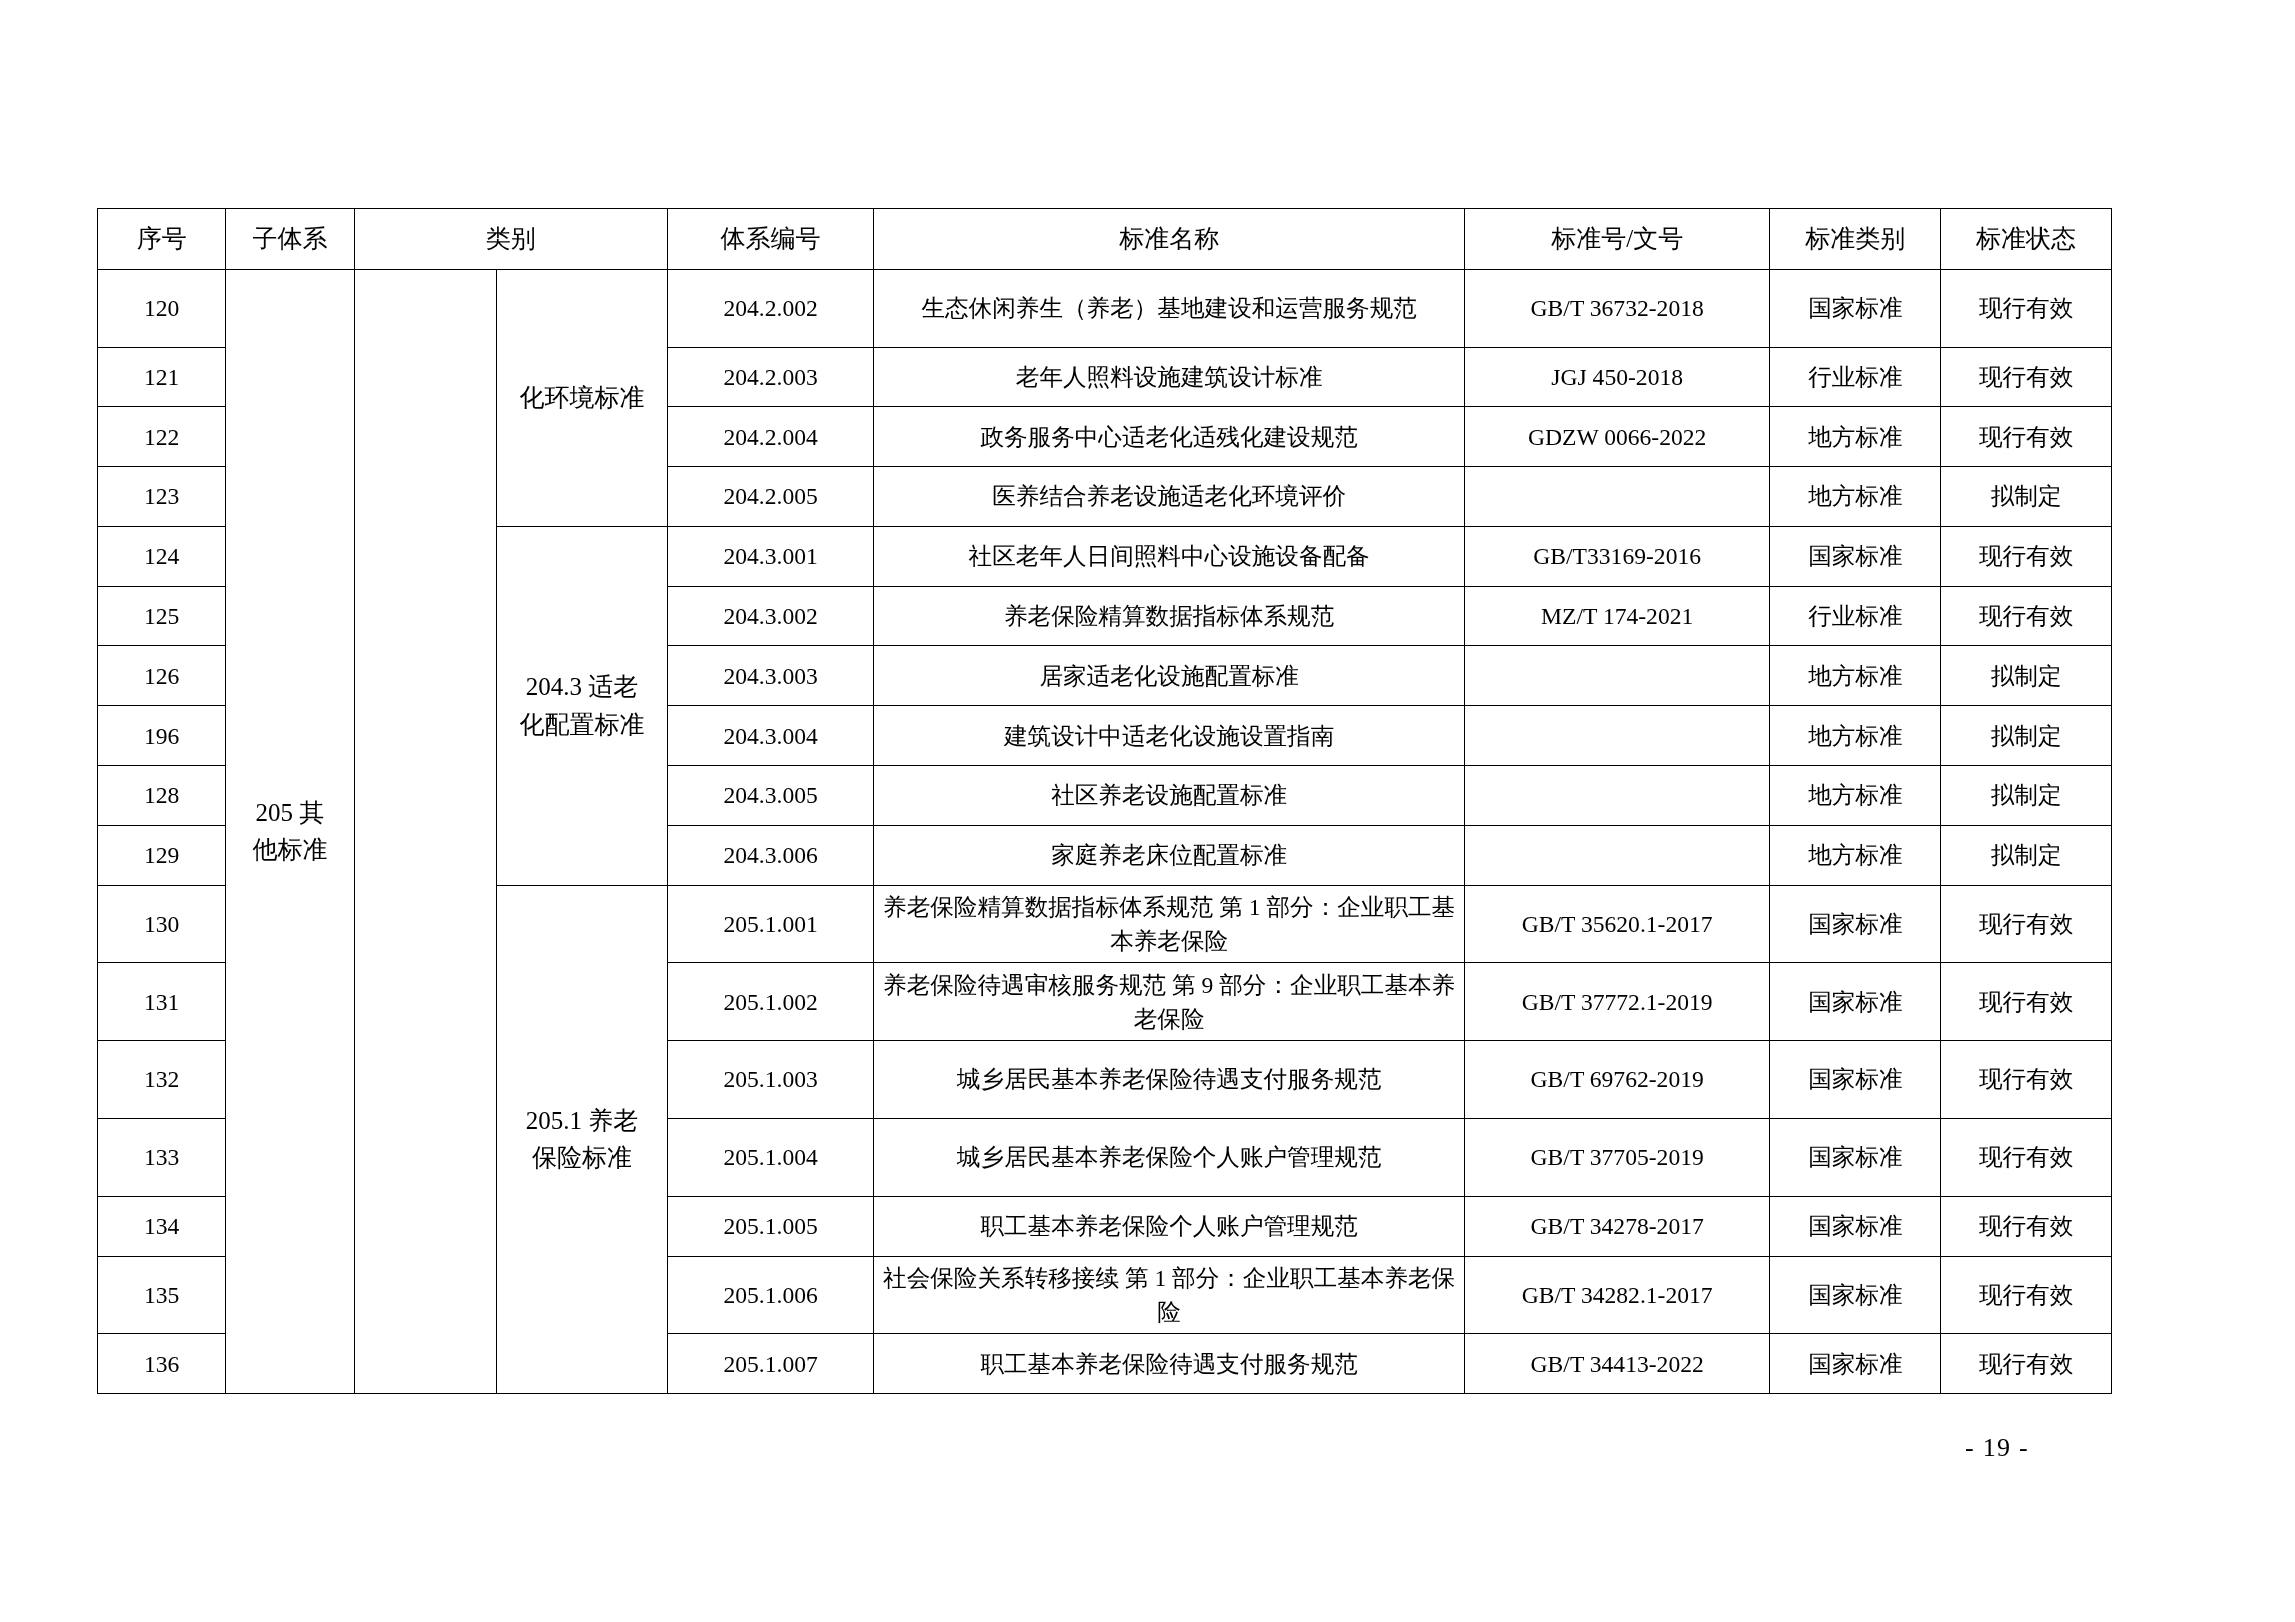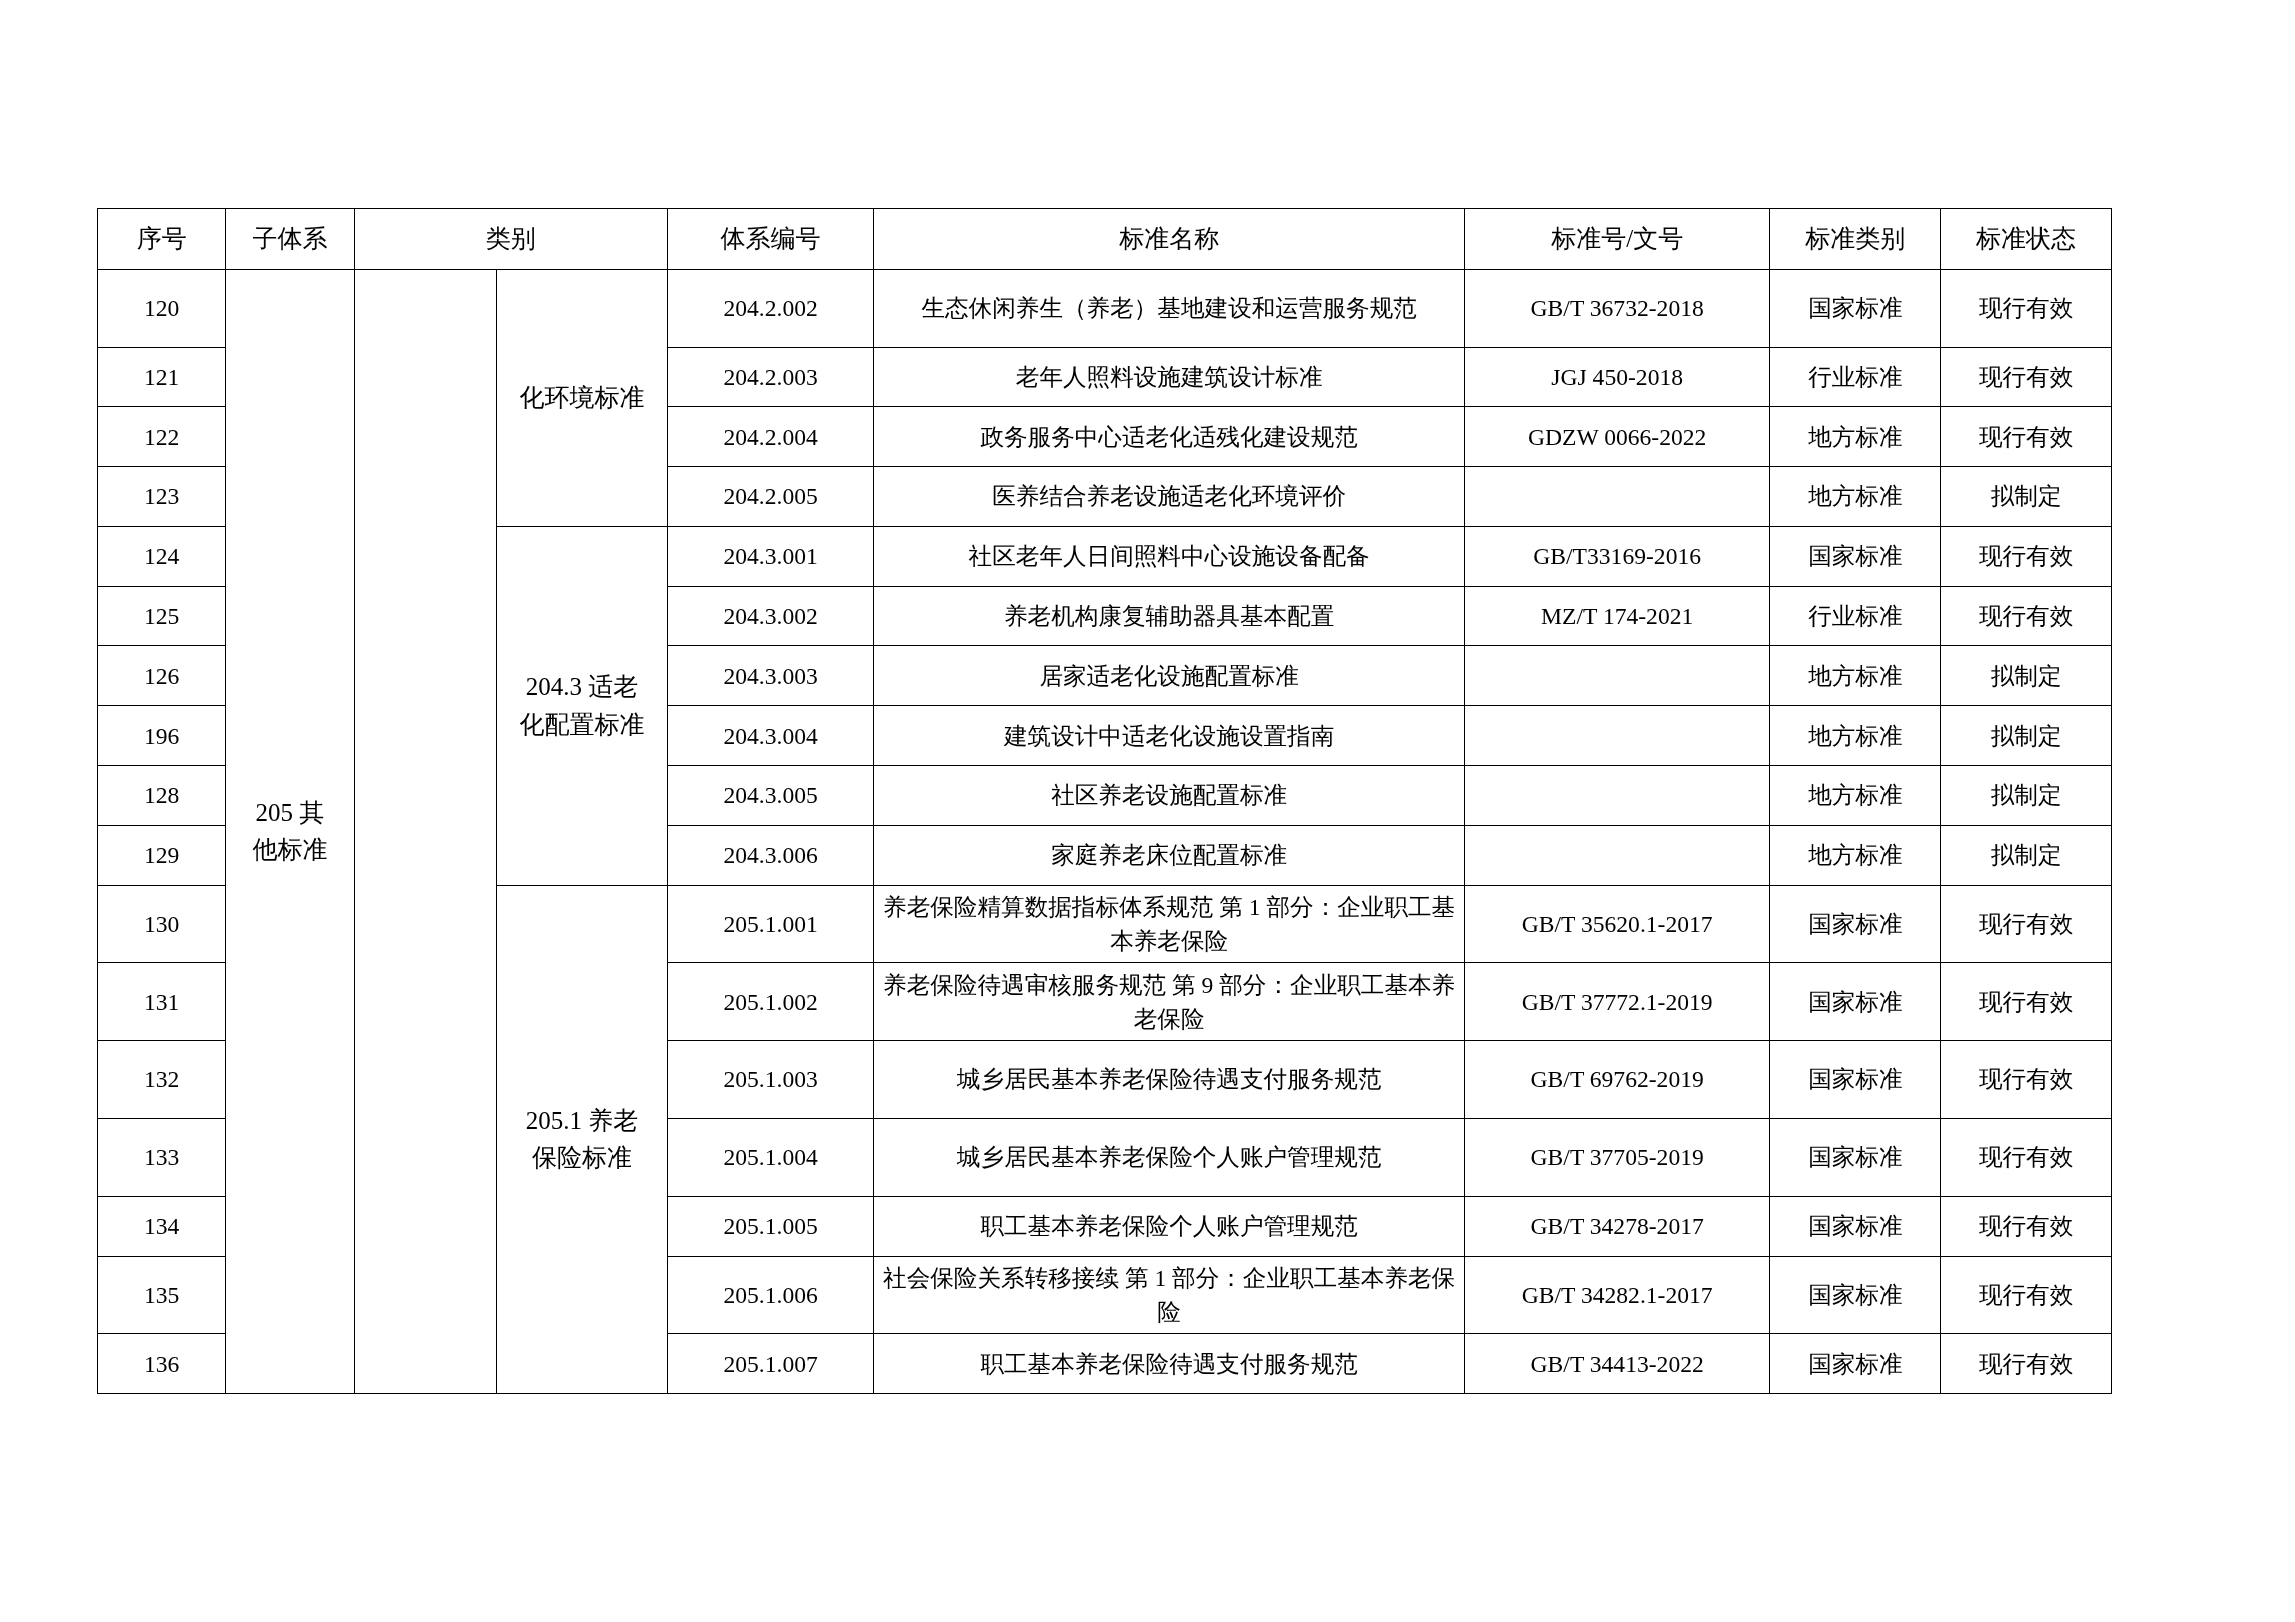--- a/index.html
+++ b/index.html
@@ -154,21 +154,21 @@
           <td>204.3.001</td>
           <td>社区老年人日间照料中心设施设备配备</td>
           <td>GB/T33169-2016</td>
           <td>国家标准</td>
           <td>现行有效</td>
         </tr>
 
         <tr class="row-std">
           <td>125</td>
           <td>204.3.002</td>
-          <td>养老机构康复辅助器具基本配置</td>
+          <td>养老保险精算数据指标体系规范</td>
           <td>MZ/T 174-2021</td>
           <td>行业标准</td>
           <td>现行有效</td>
         </tr>
 
         <tr class="row-std">
           <td>126</td>
           <td>204.3.003</td>
           <td>居家适老化设施配置标准</td>
           <td></td>
@@ -265,14 +265,15 @@
           <td>205.1.007</td>
           <td>职工基本养老保险待遇支付服务规范</td>
           <td>GB/T 34413-2022</td>
           <td>国家标准</td>
           <td>现行有效</td>
         </tr>
       </tbody>
     </table>
   </div>
 
+  <div class="page-number">- 19 -</div>
 </div>
 
 
 </body></html>

